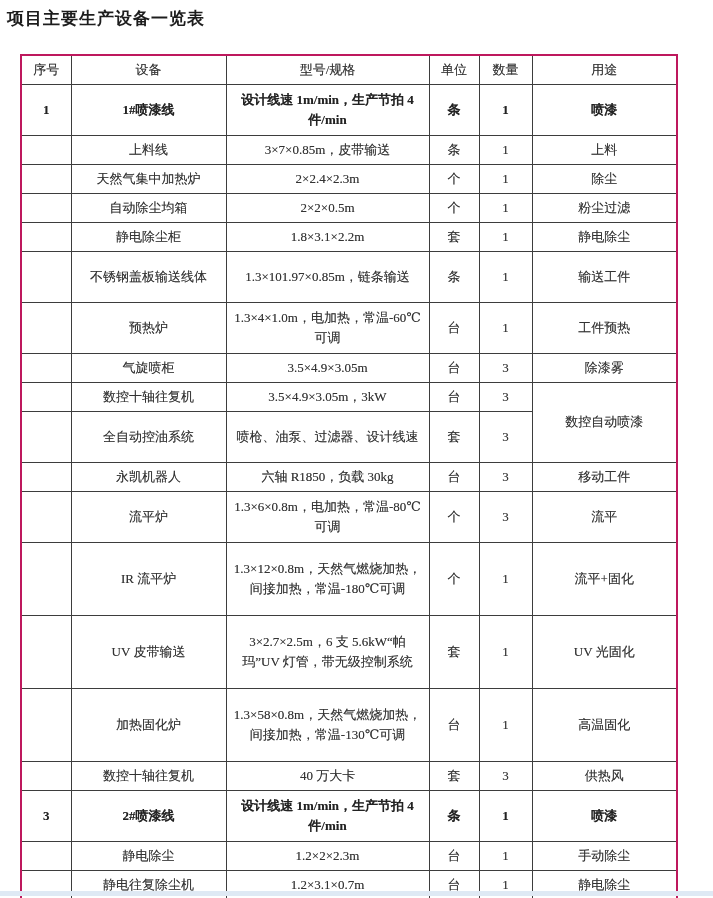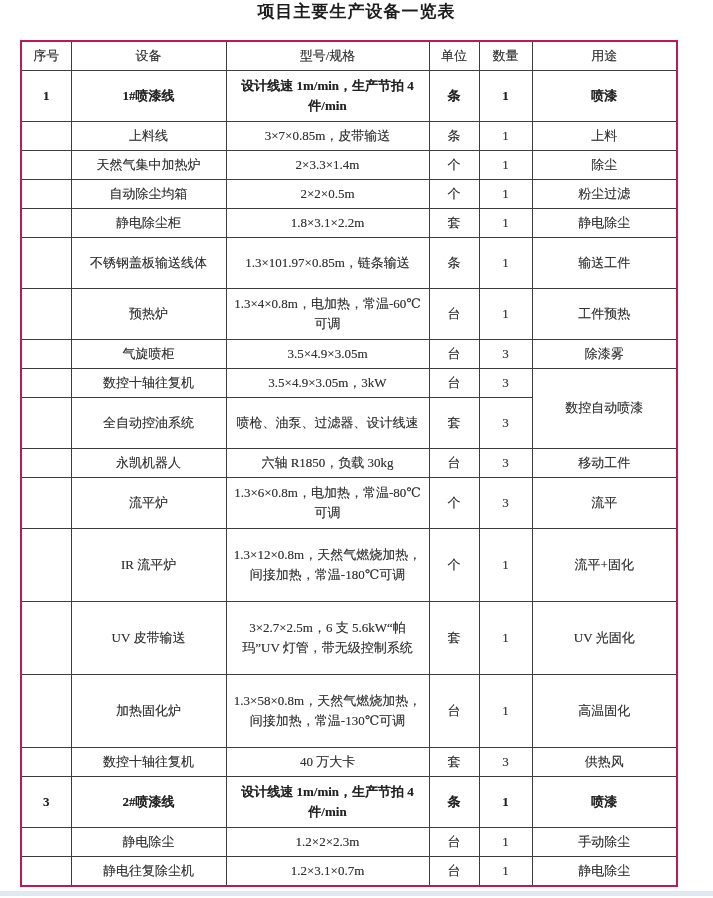--- a/index.html
+++ b/index.html
@@ -2,22 +2,22 @@
 <html><head>
 <meta charset="utf-8">
 <style>
   html,body{margin:0;padding:0;}
   body{
     width:713px;height:898px;position:relative;background:#ffffff;
     font-family:"Liberation Serif","DejaVu Serif",serif;
     color:#2f2f2f;overflow:hidden;
   }
   .page-title{
-    text-align:center;font-size:17px;font-weight:bold;color:#1d1d1d;
-    margin:0;height:40px;letter-spacing:1px;
+    font-size:17px;font-weight:bold;color:#1d1d1d;
+    margin:7px;height:40px;letter-spacing:1px;
   }
   table.equip{
     border-collapse:collapse;table-layout:fixed;
     margin-left:20px;width:656px;
     border:2px solid #be185d;
   }
   table.equip th,table.equip td{
     border:1px solid #3d3d3d;
     text-align:center;vertical-align:middle;
     font-size:13px;line-height:1.55;
@@ -78,21 +78,21 @@
         <td></td>
         <td>上料线</td>
         <td>3×7×0.85m，皮带输送</td>
         <td>条</td>
         <td>1</td>
         <td>上料</td>
       </tr>
       <tr class="h-s">
         <td></td>
         <td>天然气集中加热炉</td>
-        <td>2×3.3×1.4m</td>
+        <td>2×2.4×2.3m</td>
         <td>个</td>
         <td>1</td>
         <td>除尘</td>
       </tr>
       <tr class="h-s">
         <td></td>
         <td>自动除尘均箱</td>
         <td>2×2×0.5m</td>
         <td>个</td>
         <td>1</td>
@@ -110,21 +110,21 @@
         <td></td>
         <td>不锈钢盖板输送线体</td>
         <td>1.3×101.97×0.85m，链条输送</td>
         <td>条</td>
         <td>1</td>
         <td>输送工件</td>
       </tr>
       <tr class="h-m">
         <td></td>
         <td>预热炉</td>
-        <td>1.3×4×0.8m，电加热，常温-60℃可调</td>
+        <td>1.3×4×1.0m，电加热，常温-60℃可调</td>
         <td>台</td>
         <td>1</td>
         <td>工件预热</td>
       </tr>
       <tr class="h-s">
         <td></td>
         <td>气旋喷柜</td>
         <td>3.5×4.9×3.05m</td>
         <td>台</td>
         <td>3</td>

